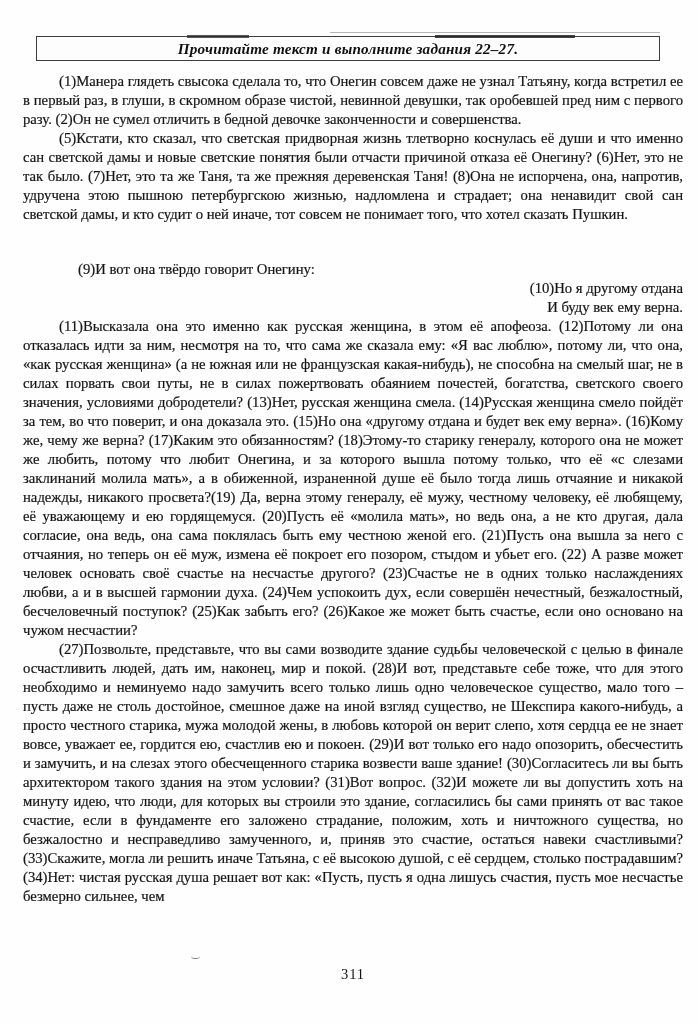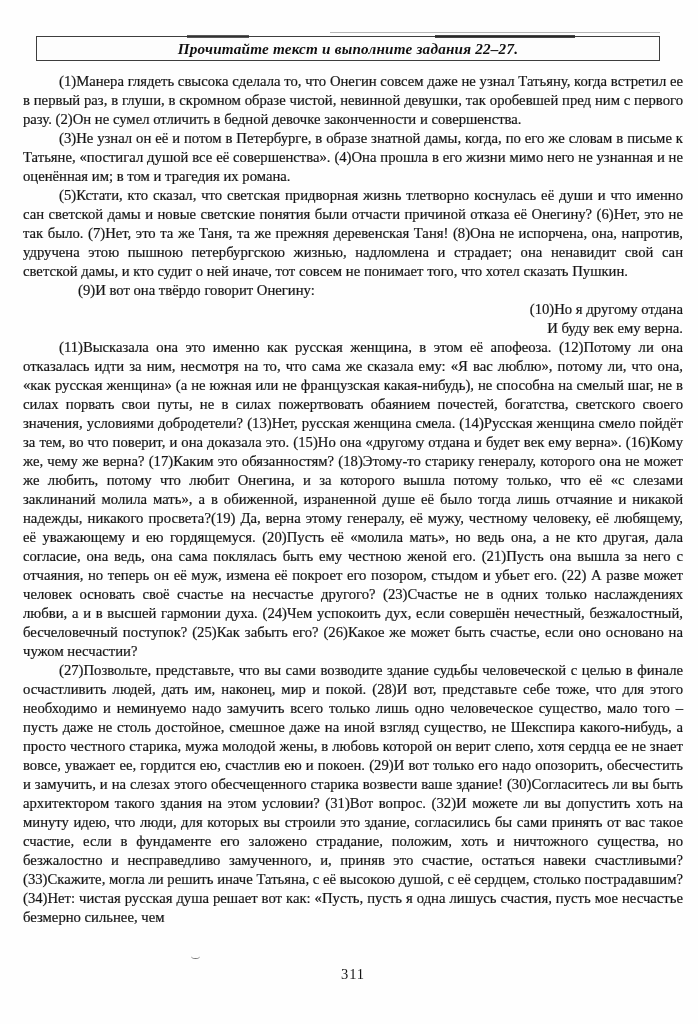--- a/index.html
+++ b/index.html
@@ -67,21 +67,21 @@
     text-align: justify;
     font-size: 14.7px;
     line-height: 19px;
     -webkit-text-stroke: 0.2px #161616;
   }
   .body-text p {
     margin: 0;
     padding: 0;
     text-indent: 36px;
   }
-  .body-text p.quote-intro { text-indent: 55px; }
+  .body-text p.quote-intro { text-indent: 55px; margin-top: 36px; }
   .body-text p.verse-1 { text-indent: 52px; text-align: right; }
   .body-text p.verse-2 { text-indent: 73px; text-align: right; }
   
   .stray-mark {
     position: absolute;
     left: 191px; top: 953px;
     width: 9px; height: 5px;
     border-bottom: 1.8px solid #4a4a4a;
     border-radius: 0 0 50% 50%;
     opacity: .75;
@@ -105,21 +105,20 @@
 
   <div class="instruction-box">
     <span class="smudge-a"></span>
     <span class="smudge-b"></span>
     <span class="label">Прочитайте текст и выполните задания 22–27.</span>
   </div>
   <div class="pre-line"></div>
 
   <div class="body-text">
     <p>(1)Манера глядеть свысока сделала то, что Онегин совсем даже не узнал Татьяну, когда встретил ее в первый раз, в глуши, в скромном образе чистой, невинной девушки, так оробевшей пред ним с первого разу. (2)Он не сумел отличить в бедной девочке законченности и совершенства.</p>
-    <p>(3)Не узнал он её и потом в Петербурге, в образе знатной дамы, когда, по его же словам в письме к Татьяне, «постигал душой все её совершенства». (4)Она прошла в его жизни мимо него не узнанная и не оценённая им; в том и трагедия их романа.</p>
     <p>(5)Кстати, кто сказал, что светская придворная жизнь тлетворно коснулась её души и что именно сан светской дамы и новые светские понятия были отчасти причиной отказа её Онегину? (6)Нет, это не так было. (7)Нет, это та же Таня, та же прежняя деревенская Таня! (8)Она не испорчена, она, напротив, удручена этою пышною петербургскою жизнью, надломлена и страдает; она ненавидит свой сан светской дамы, и кто судит о ней иначе, тот совсем не понимает того, что хотел сказать Пушкин.</p>
     <p class="quote-intro">(9)И вот она твёрдо говорит Онегину:</p>
     <p class="verse-1">(10)Но я другому отдана</p>
     <p class="verse-2">И буду век ему верна.</p>
     <p>(11)Высказала она это именно как русская женщина, в этом её апофеоза. (12)Потому ли она отказалась идти за ним, несмотря на то, что сама же сказала ему: «Я вас люблю», потому ли, что она, «как русская женщина» (а не южная или не французская какая-нибудь), не способна на смелый шаг, не в силах порвать свои путы, не в силах пожертвовать обаянием почестей, богатства, светского своего значения, условиями добродетели? (13)Нет, русская женщина смела. (14)Русская женщина смело пойдёт за тем, во что поверит, и она доказала это. (15)Но она «другому отдана и будет век ему верна». (16)Кому же, чему же верна? (17)Каким это обязанностям? (18)Этому-то старику генералу, которого она не может же любить, потому что любит Онегина, и за которого вышла потому только, что её «с слезами заклинаний молила мать», а в обиженной, израненной душе её было тогда лишь отчаяние и никакой надежды, никакого просвета?(19) Да, верна этому генералу, её мужу, честному человеку, её любящему, её уважающему и ею гордящемуся. (20)Пусть её «молила мать», но ведь она, а не кто другая, дала согласие, она ведь, она сама поклялась быть ему честною женой его. (21)Пусть она вышла за него с отчаяния, но теперь он её муж, измена её покроет его позором, стыдом и убьет его. (22) А разве может человек основать своё счастье на несчастье другого? (23)Счастье не в одних только наслаждениях любви, а и в высшей гармонии духа. (24)Чем успокоить дух, если совершён нечестный, безжалостный, бесчеловечный поступок? (25)Как забыть его? (26)Какое же может быть счастье, если оно основано на чужом несчастии?</p>
     <p>(27)Позвольте, представьте, что вы сами возводите здание судьбы человеческой с целью в финале осчастливить людей, дать им, наконец, мир и покой. (28)И вот, представьте себе тоже, что для этого необходимо и неминуемо надо замучить всего только лишь одно человеческое существо, мало того – пусть даже не столь достойное, смешное даже на иной взгляд существо, не Шекспира какого-нибудь, а просто честного старика, мужа молодой жены, в любовь которой он верит слепо, хотя сердца ее не знает вовсе, уважает ее, гордится ею, счастлив ею и покоен. (29)И вот только его надо опозорить, обесчестить и замучить, и на слезах этого обесчещенного старика возвести ваше здание! (30)Согласитесь ли вы быть архитектором такого здания на этом условии? (31)Вот вопрос. (32)И можете ли вы допустить хоть на минуту идею, что люди, для которых вы строили это здание, согласились бы сами принять от вас такое счастие, если в фундаменте его заложено страдание, положим, хоть и ничтожного существа, но безжалостно и несправедливо замученного, и, приняв это счастие, остаться навеки счастливыми? (33)Скажите, могла ли решить иначе Татьяна, с её высокою душой, с её сердцем, столько пострадавшим? (34)Нет: чистая русская душа решает вот как: «Пусть, пусть я одна лишусь счастия, пусть мое несчастье безмерно сильнее, чем</p>
   </div>
 
   <div class="stray-mark"></div>
 

